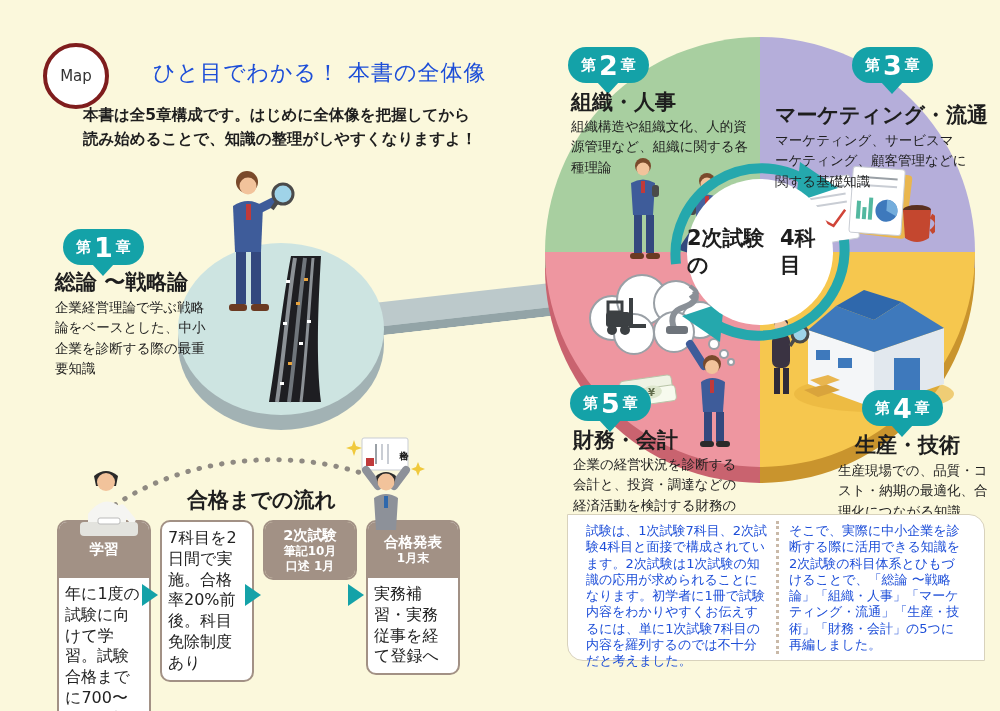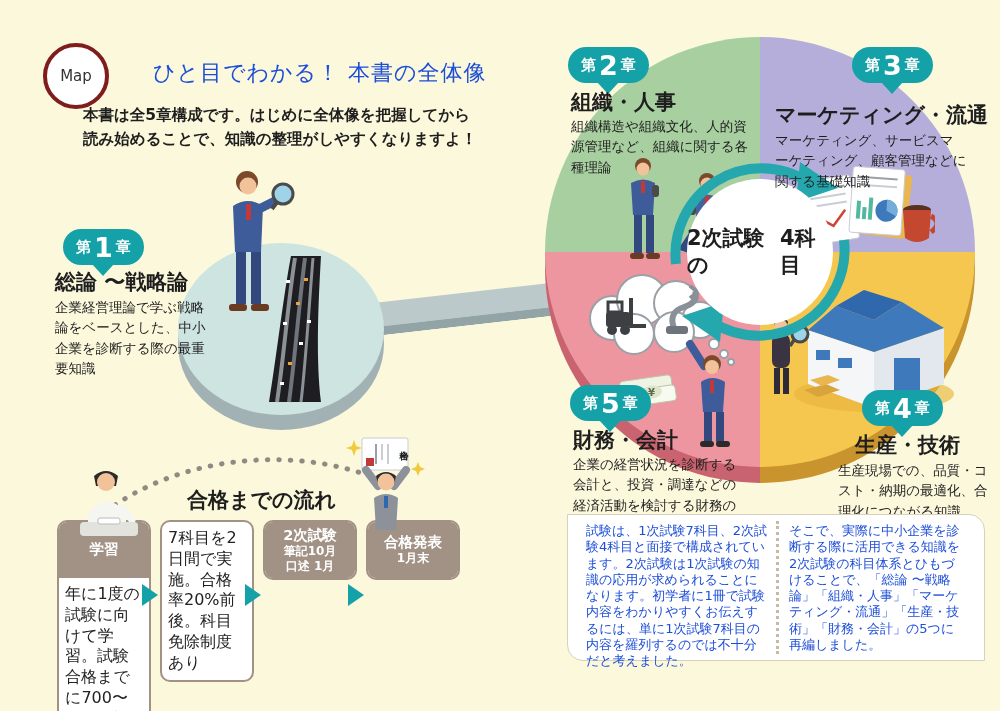--- a/index.html
+++ b/index.html
@@ -313,20 +313,21 @@
       <div class="s">口述 1月</div>
     </div>
   </div>
   <div class="flow-arrow" style="left:348px"></div>
 
   <div class="flow-col" style="left:366px">
     <div class="flow-head">
       <div class="h">合格発表</div>
       <div class="s">1月末</div>
     </div>
+    <div class="flow-body">実務補習・実務従事を経て登録へ</div>
   </div>
 
   <div class="abs notes">
     <div class="note-col">試験は、1次試験7科目、2次試験4科目と面接で構成されています。2次試験は1次試験の知識の応用が求められることになります。初学者に1冊で試験内容をわかりやすくお伝えするには、単に1次試験7科目の内容を羅列するのでは不十分だと考えました。</div>
     <div class="note-col right">そこで、実際に中小企業を診断する際に活用できる知識を2次試験の科目体系とひもづけることで、「総論 〜戦略論」「組織・人事」「マーケティング・流通」「生産・技術」「財務・会計」の5つに再編しました。</div>
   </div>
 
 </div>
 
 </body></html>

